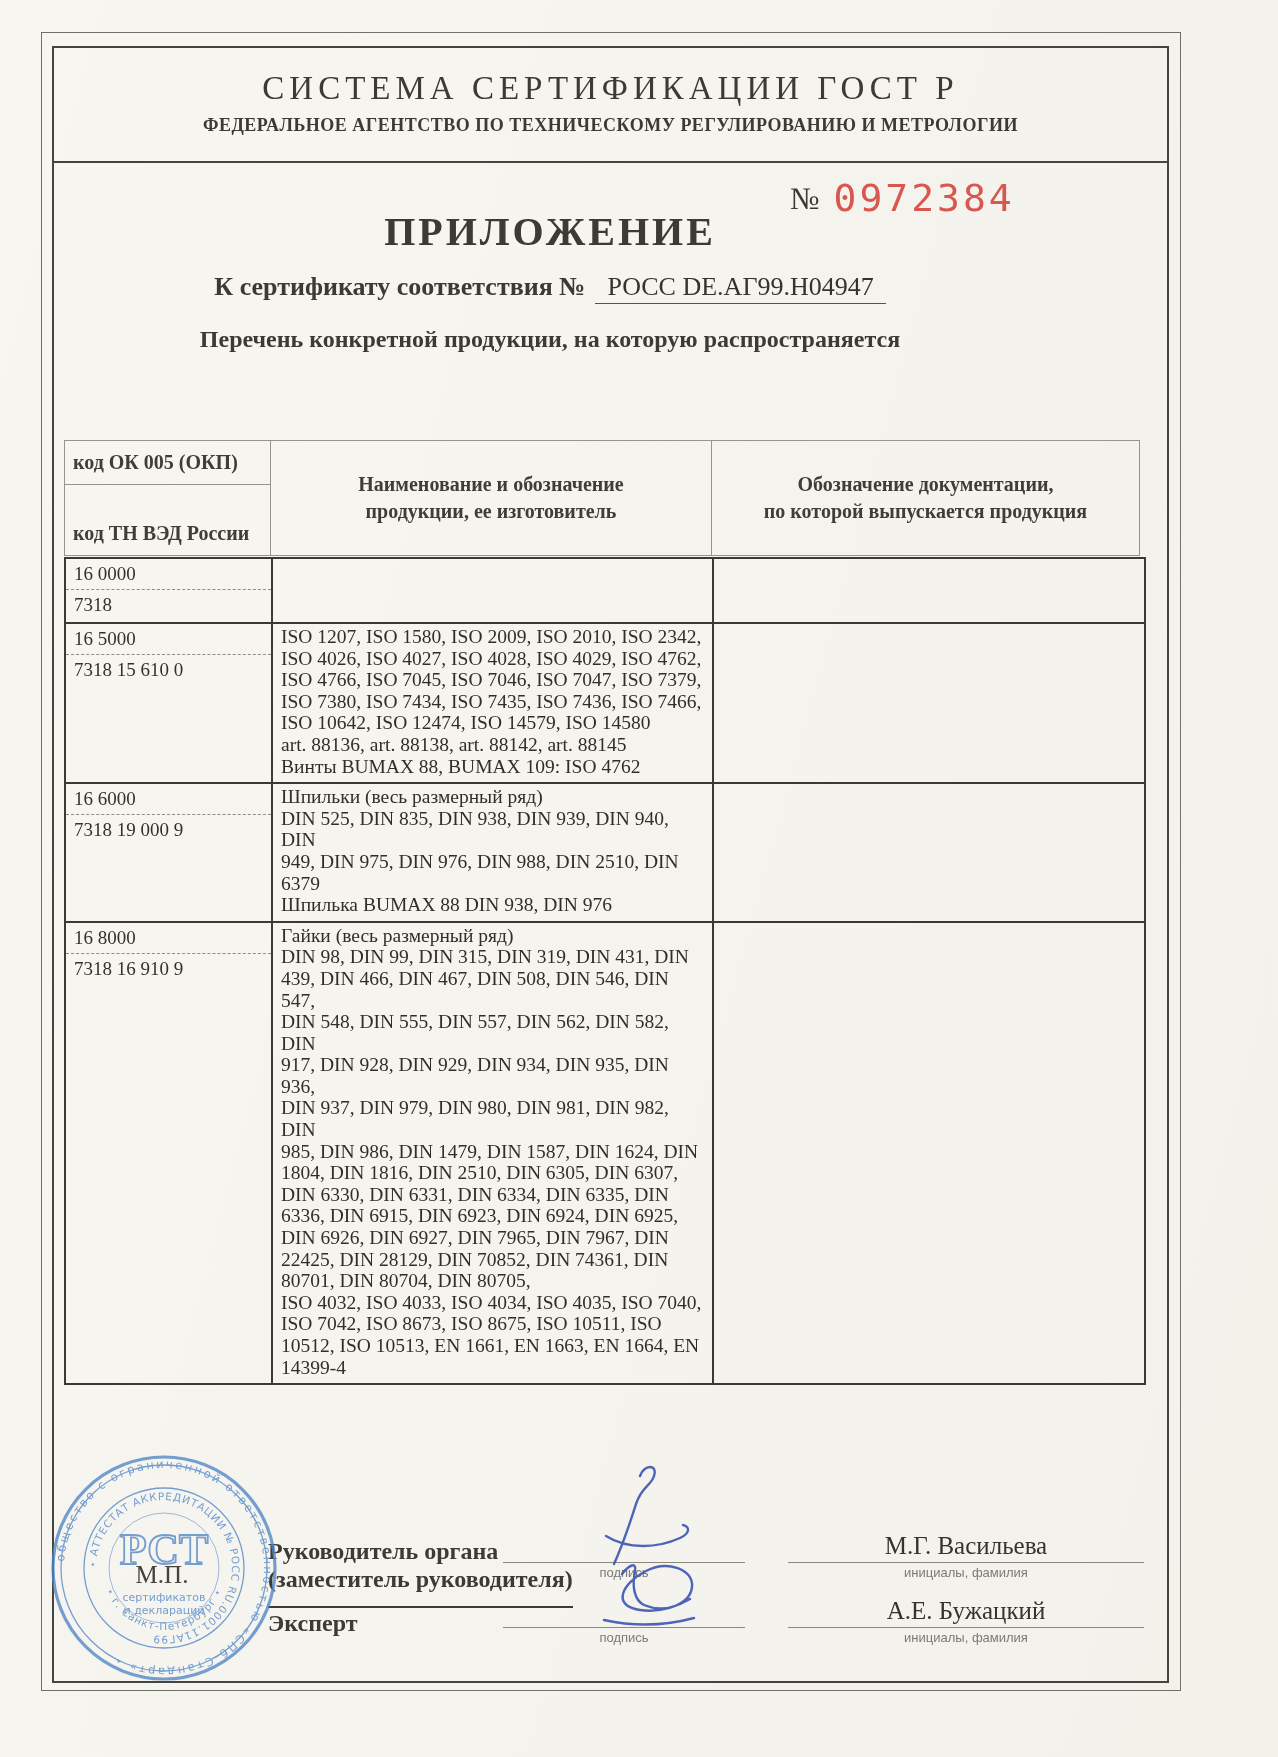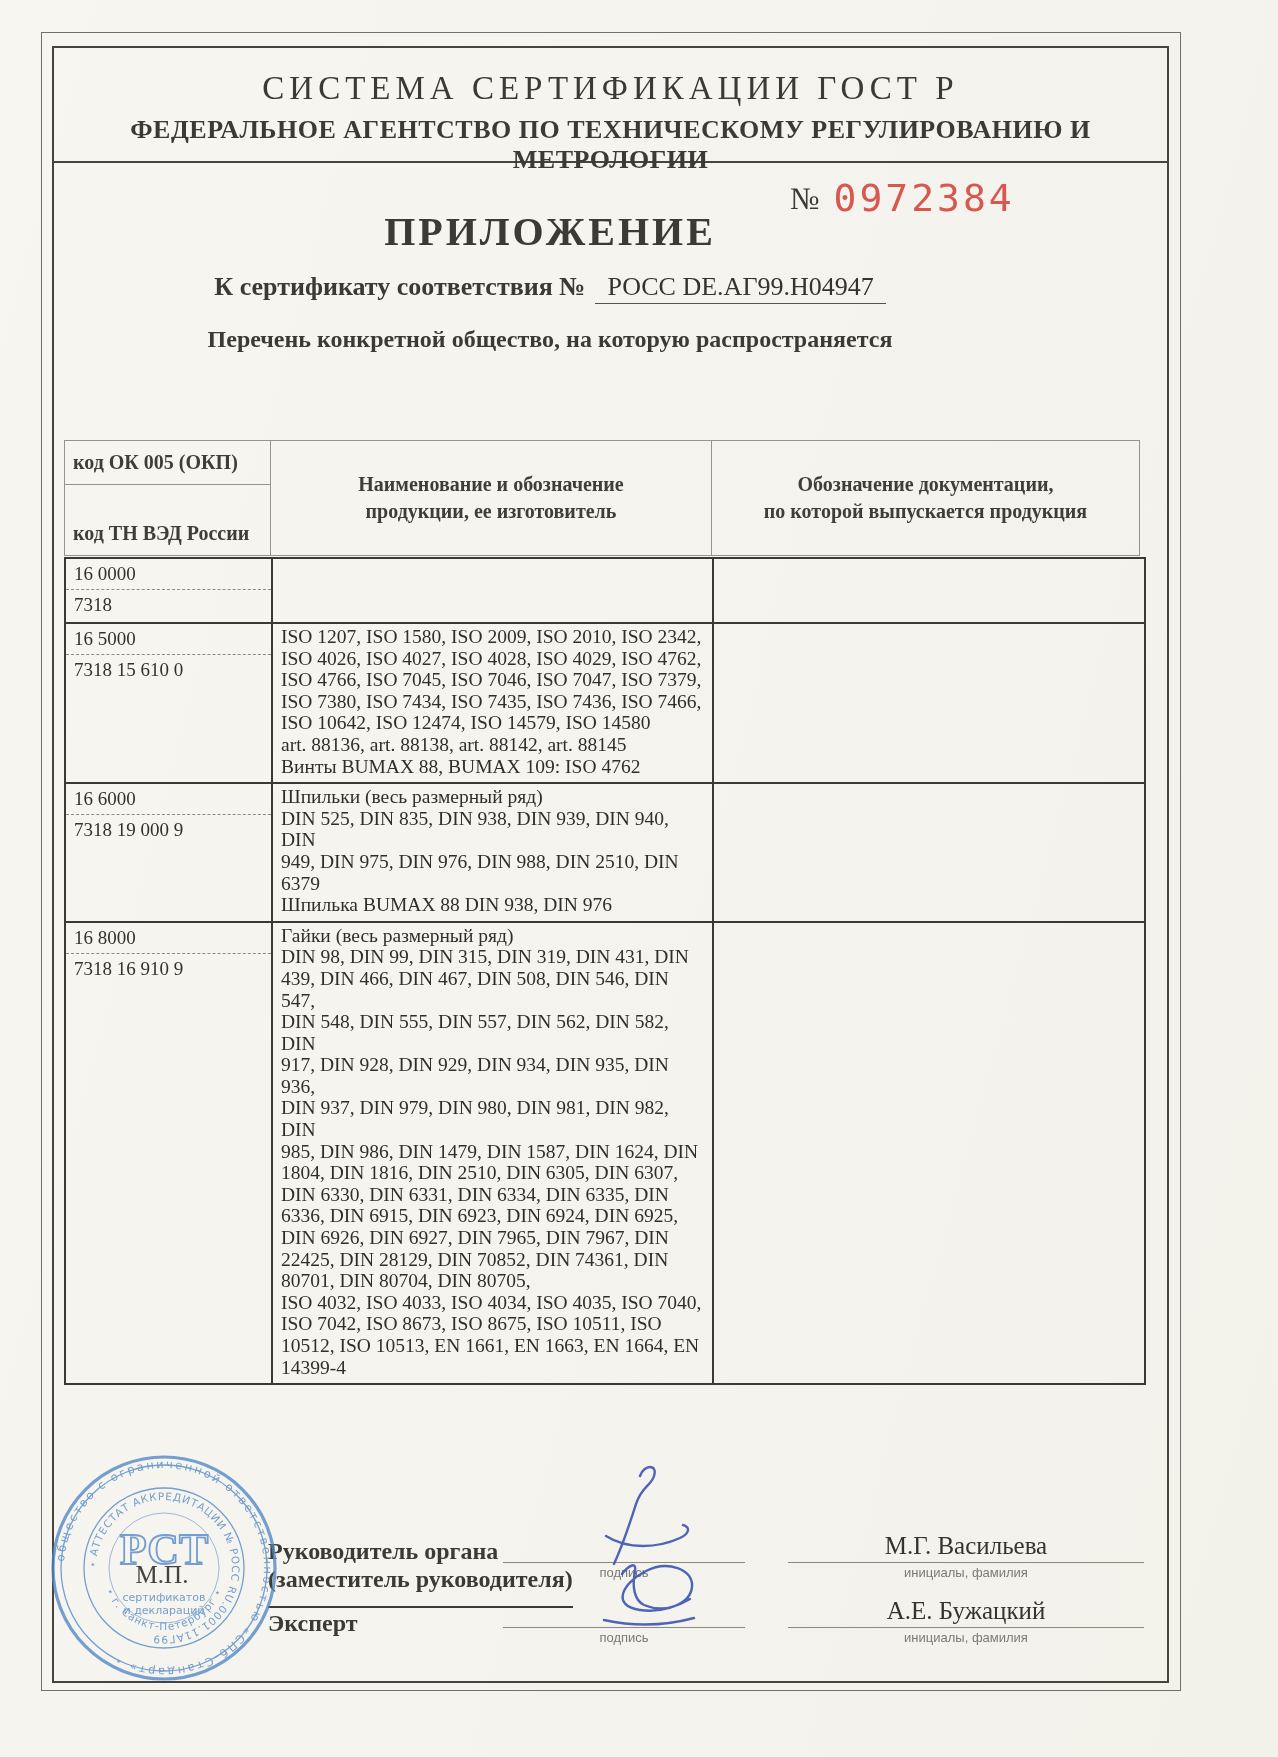--- a/index.html
+++ b/index.html
@@ -8,21 +8,21 @@
   .page { position:relative; width:1278px; height:1757px; overflow:hidden;
           background:linear-gradient(105deg,#f8f6f1 0%,#f5f3ee 55%,#f2f1ea 100%); }
   .frame-outer { position:absolute; left:41px; top:32px; width:1140px; height:1659px;
                  border:1px solid #716f67; }
   .frame-inner { position:absolute; left:52px; top:46px; width:1117px; height:1637px;
                  border:2px solid #45443e; }
   .masthead { position:absolute; left:54px; top:48px; width:1113px; height:115px;
               border-bottom:2px solid #45443e; text-align:center; }
   .masthead-title { margin-top:22px; font-size:33px; font-weight:normal; letter-spacing:5px;
                     color:#3b3a35; }
-  .masthead-agency { margin-top:8px; font-size:26px; font-weight:bold; letter-spacing:0.5px;
+  .masthead-agency { margin-top:8px; font-size:18px; font-weight:bold; letter-spacing:0.5px;
                      color:#3b3a35; }
   .doc-number { position:absolute; left:790px; top:176px; white-space:nowrap; }
   .doc-number .nosign { font-size:31px; color:#3b3a35; vertical-align:2px; }
   .doc-number .nodigits { font-family:"DejaVu Sans Mono",monospace; font-size:38px;
                           color:#d8584f; letter-spacing:3px; margin-left:10px; }
   .appendix-title { position:absolute; left:60px; top:208px; width:980px; text-align:center;
                     font-size:40px; font-weight:bold; letter-spacing:3px; color:#3b3a35; }
   .cert-line { position:absolute; left:60px; top:272px; width:980px; text-align:center;
                white-space:nowrap; }
   .cert-line .lbl { font-size:26px; font-weight:bold; color:#3b3a35; }
@@ -94,21 +94,21 @@
   </div>
 
   <div class="appendix-title">ПРИЛОЖЕНИЕ</div>
 
   <div class="cert-line">
     <span class="lbl">К сертификату соответствия №</span>
     <span class="val">РОСС DE.АГ99.Н04947</span>
   </div>
 
   <div class="desc">
-    <div>Перечень конкретной общество,  на которую распространяется</div>
+    <div>Перечень конкретной продукции,  на которую распространяется</div>
   </div>
 
   <div class="tbl-wrap">
     <div class="tbl-header">
       <div class="th-col th-col1">
         <div class="half first">код ОК 005 (ОКП)</div>
         <div class="half">код ТН ВЭД России</div>
       </div>
       <div class="th-col th-col2">
         <div>Наименование и обозначение

